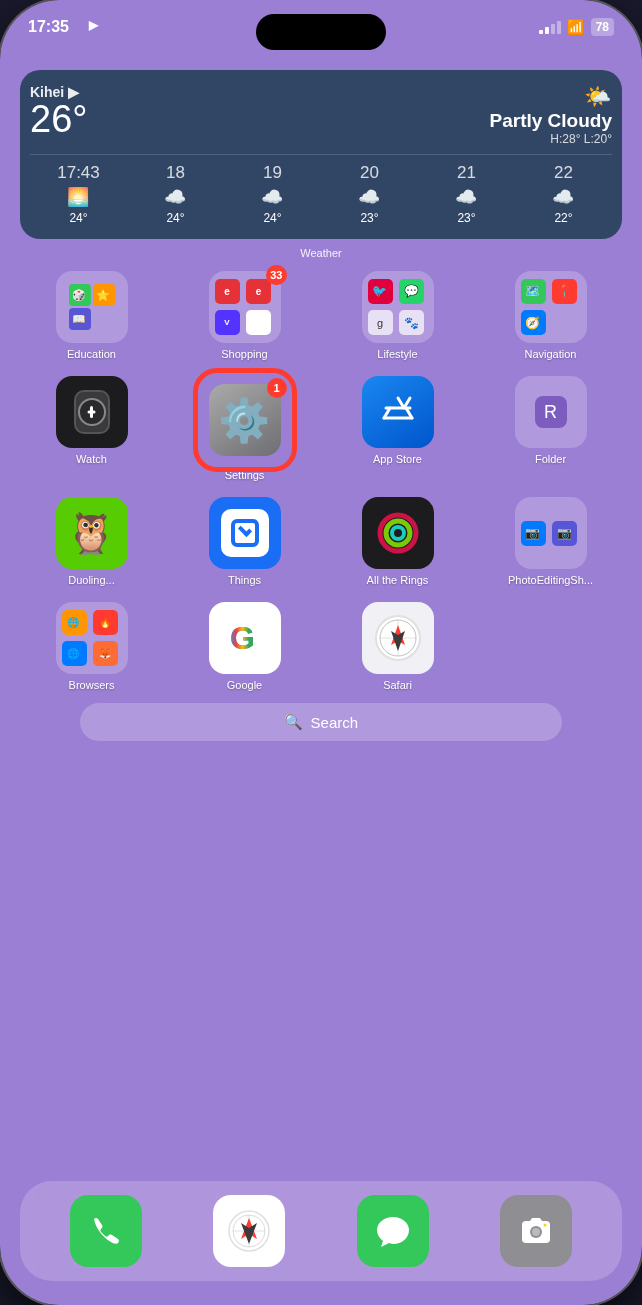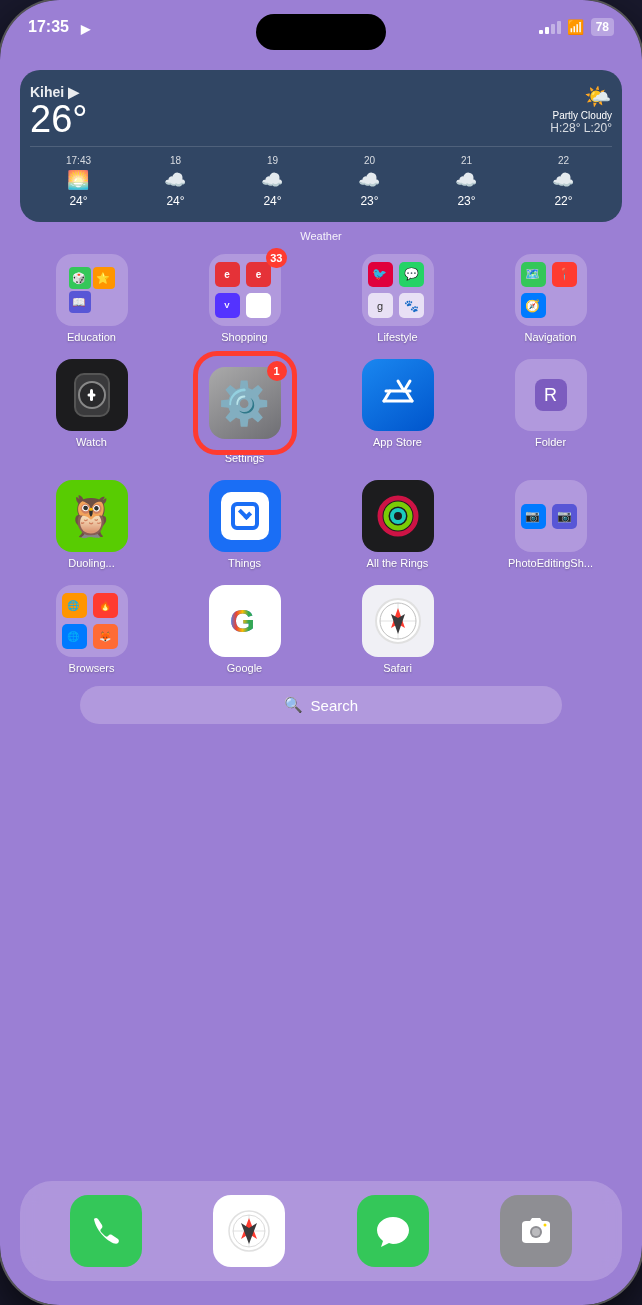--- a/index.html
+++ b/index.html
@@ -49,22 +49,22 @@
       align-items: flex-start;
       justify-content: space-between;
       padding: 18px 28px 0;
       z-index: 99;
       color: white;
       font-size: 15px;
       font-weight: 600;
     }
     .status-time {
       display: flex;
-      align-items: flex-end;
-      gap: 12px;
+      align-items: flex-start;
+      gap: 20px;
       font-size: 16px;
       font-weight: 700;
     }
     .status-right {
       display: flex;
       align-items: center;
       gap: 6px;
     }
     .signal-bars {
       display: flex;
@@ -119,43 +119,43 @@
     .weather-temp {
       font-size: 38px;
       font-weight: 300;
       line-height: 1;
     }
     .weather-right {
       text-align: right;
       font-size: 13px;
     }
     .weather-condition {
-      font-size: 10px;
-      font-weight: 400;
+      font-size: 19px;
+      font-weight: 700;
     }
     .weather-hilo {
       font-size: 12px;
       opacity: 0.8;
     }
     .weather-sun-icon {
       font-size: 22px;
     }
     .weather-forecast {
       display: flex;
       justify-content: space-between;
       margin-top: 8px;
       border-top: 1px solid rgba(255,255,255,0.15);
       padding-top: 8px;
     }
     .forecast-item {
       text-align: center;
       flex: 1;
     }
     .forecast-time {
-      font-size: 10px;
+      font-size: 17px;
       opacity: 0.8;
     }
     .forecast-icon {
       font-size: 18px;
       margin: 3px 0;
     }
     .forecast-temp {
       font-size: 12px;
       font-weight: 500;
     }

